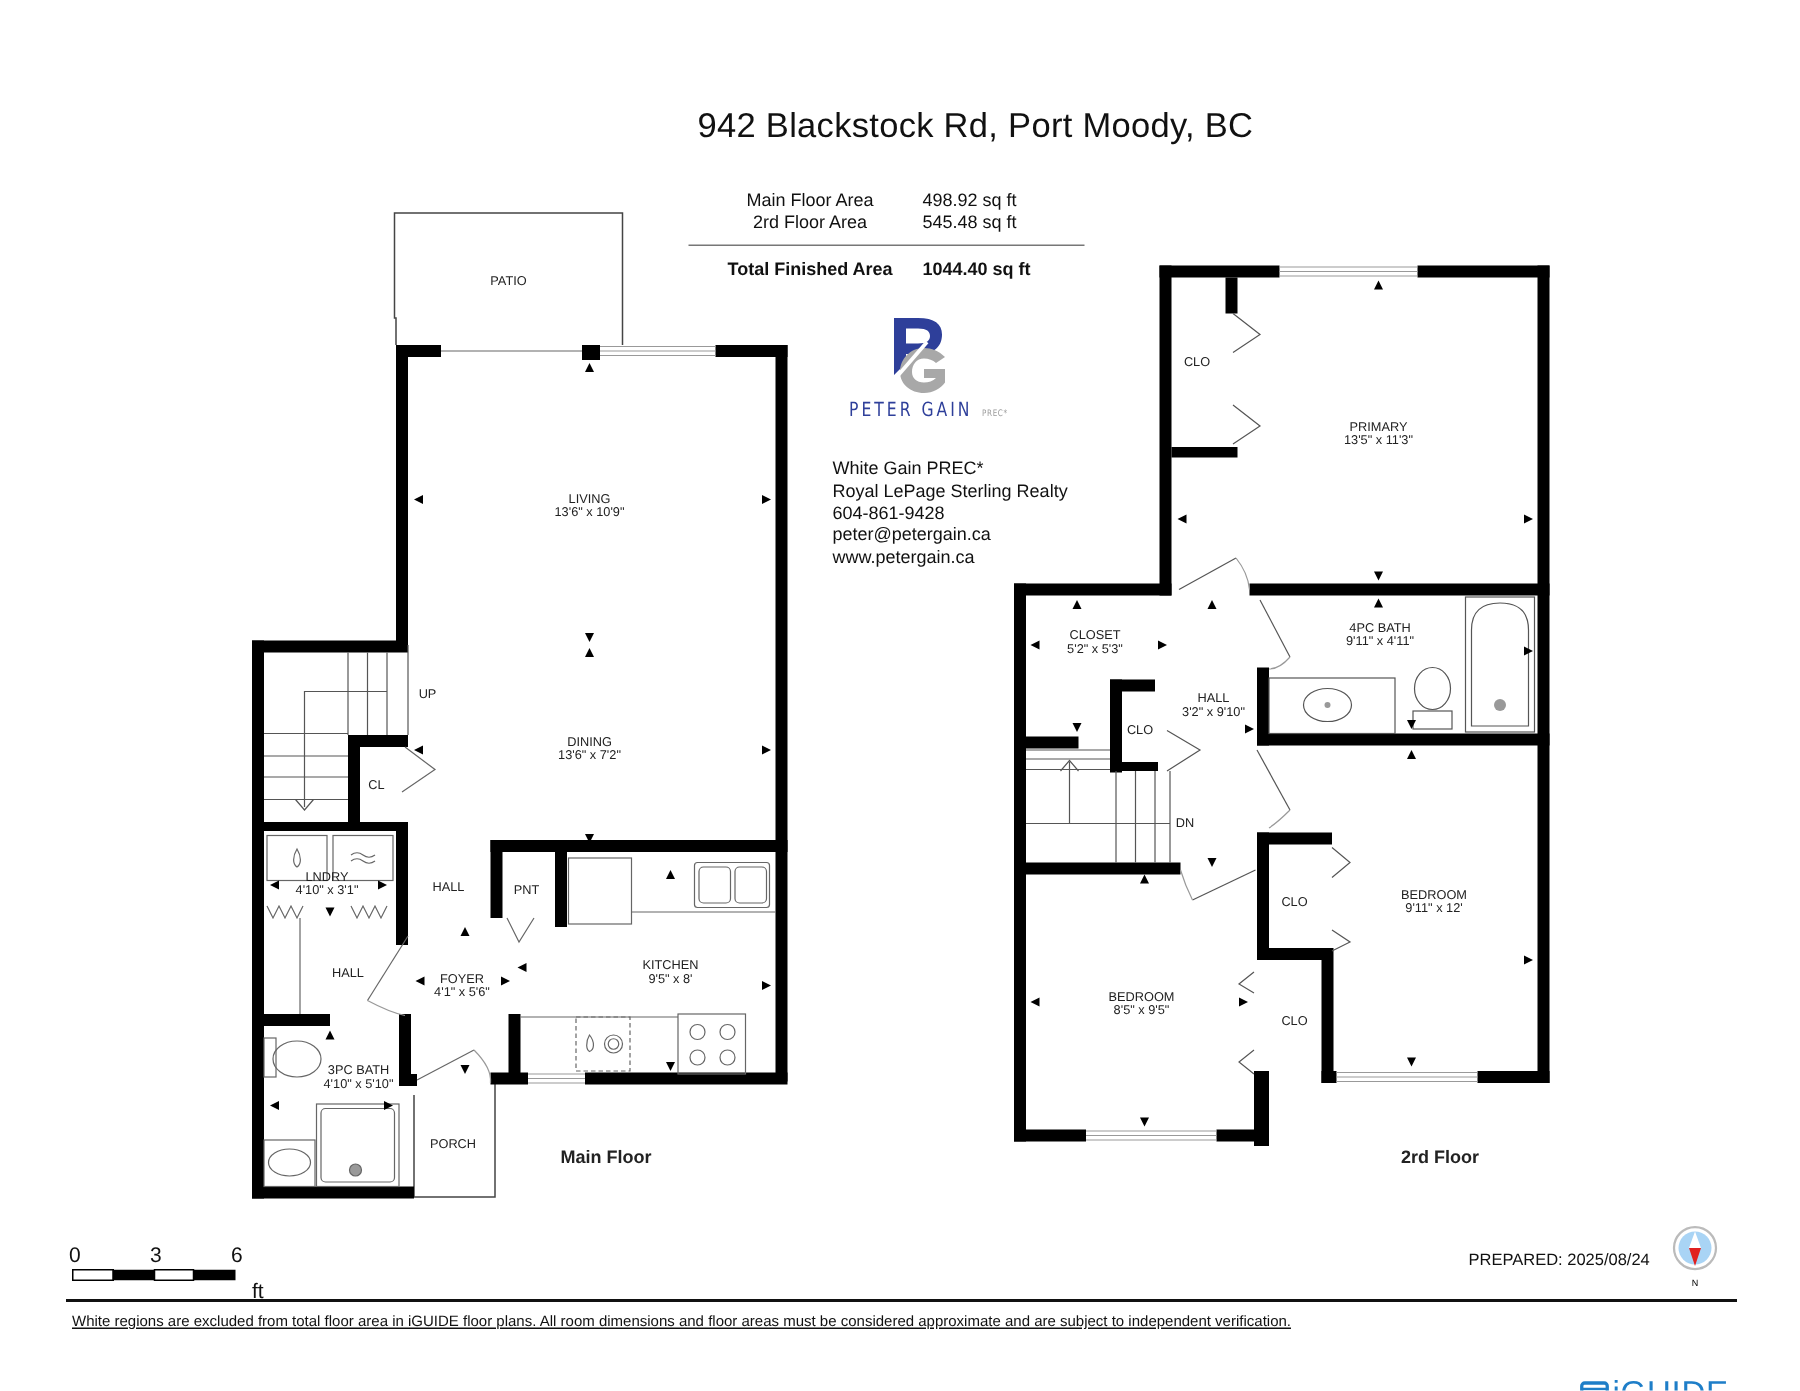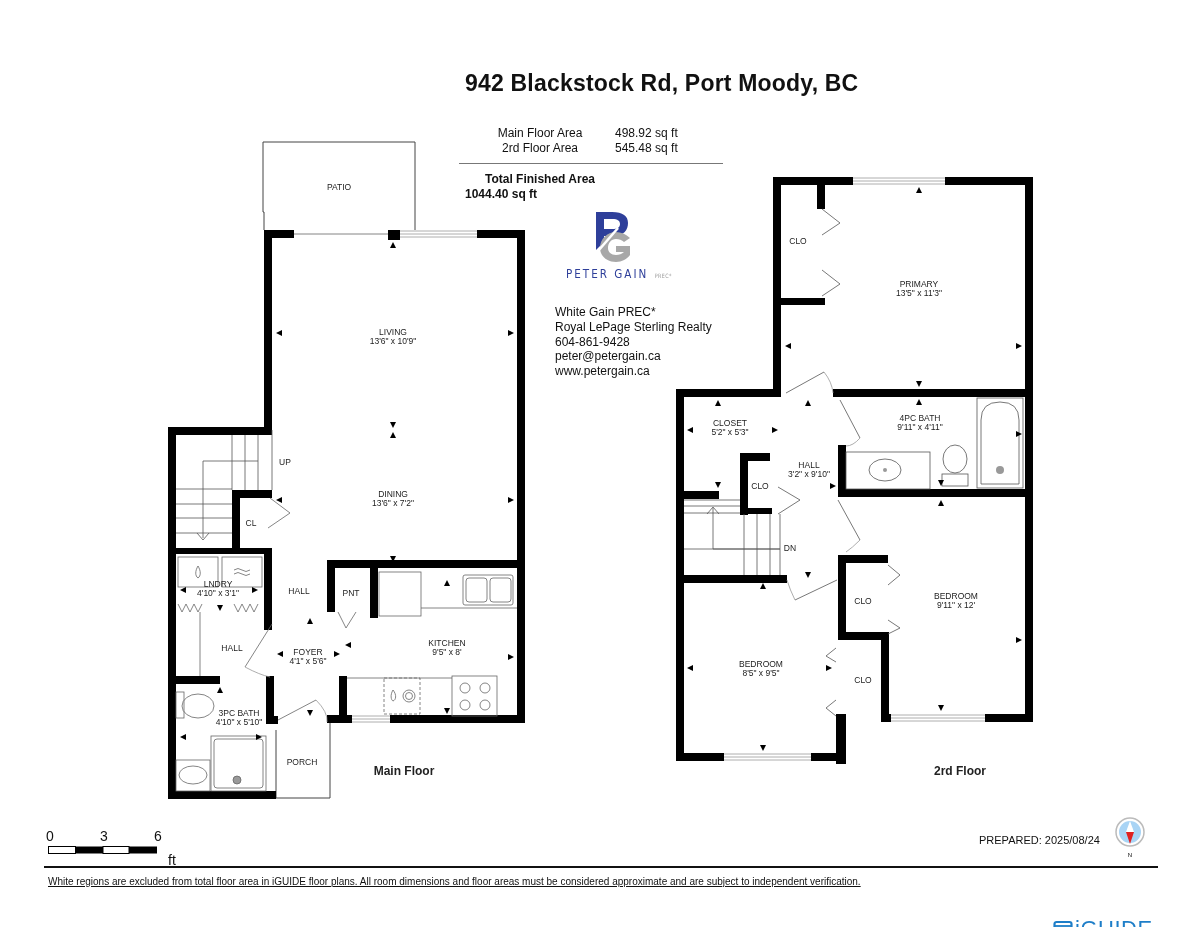--- a/index.html
+++ b/index.html
@@ -1,23 +1,23 @@
 <!DOCTYPE html>
 <html><head>
 <meta charset="utf-8">
 <style>
   html, body { margin:0; padding:0; background:#ffffff; }
   body { width:1200px; height:927px; position:relative; overflow:hidden; font-family:"Liberation Sans", sans-serif; color:#111; }
   .abs { position:absolute; }
-  .title { left:465px; top:70px; font-size:23px; font-weight:bold; letter-spacing:0.2px; white-space:nowrap; }
+  .title { left:465px; top:70px; font-size:23px; font-weight:normal; letter-spacing:0.2px; white-space:nowrap; }
   .area-table { left:465px; top:126px; font-size:12px; width:258px; }
   .area-row { display:flex; height:15px; line-height:15px; }
   .area-row .lbl { width:150px;text-align:center; }
   .area-rule { height:1px; background:#777; margin:7px 0 8px -6px; width:264px; }
-  .area-total { font-weight:bold; font-size:12px;flex-direction:column; }
+  .area-total { font-weight:bold; font-size:12px; }
   .logo { left:582px; top:210px; width:52px; height:52px; }
   .logo-name { left:566px; top:266px; font-size:13px; color:#2e3f9a; letter-spacing:2.5px; font-family:"DejaVu Sans", sans-serif; transform:scaleX(0.8); transform-origin:left; white-space:nowrap; }
   .logo-prec { font-size:6px; color:#999; letter-spacing:0.5px; margin-left:8px; }
   .contact { left:555px; top:305px; font-size:12px; line-height:14.8px; }
   .floor-label { font-size:12px; font-weight:bold; }
   .plan-svg text { font-family:"Liberation Sans", sans-serif; fill:#222; }
   .scale { left:46px; top:828px; font-size:14px; }
   .prepared { left:979px; top:834px; font-size:11px; }
   .compass { left:1114px; top:817px; width:32px; height:42px; }
   .footer-rule { left:44px; top:866px; width:1114px; height:2px; background:#111; }

